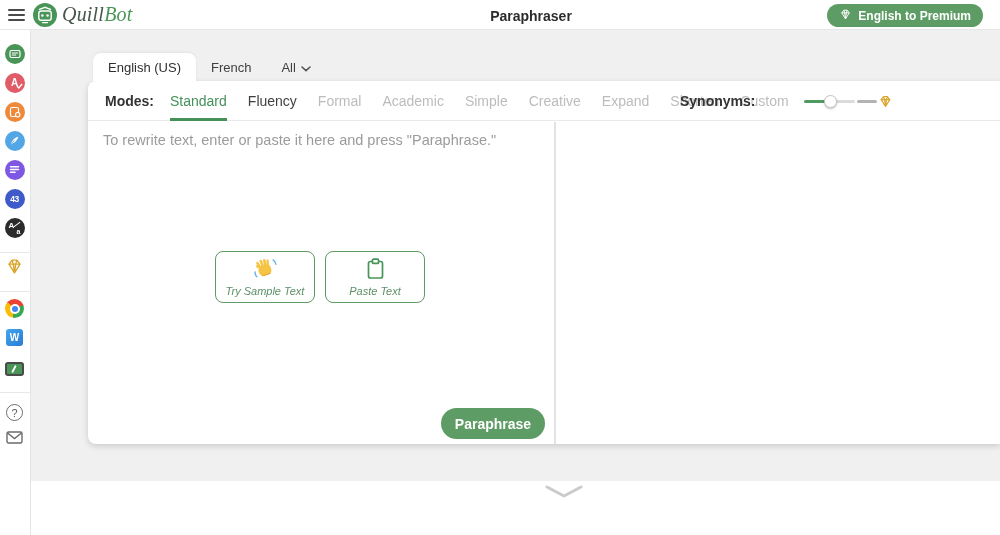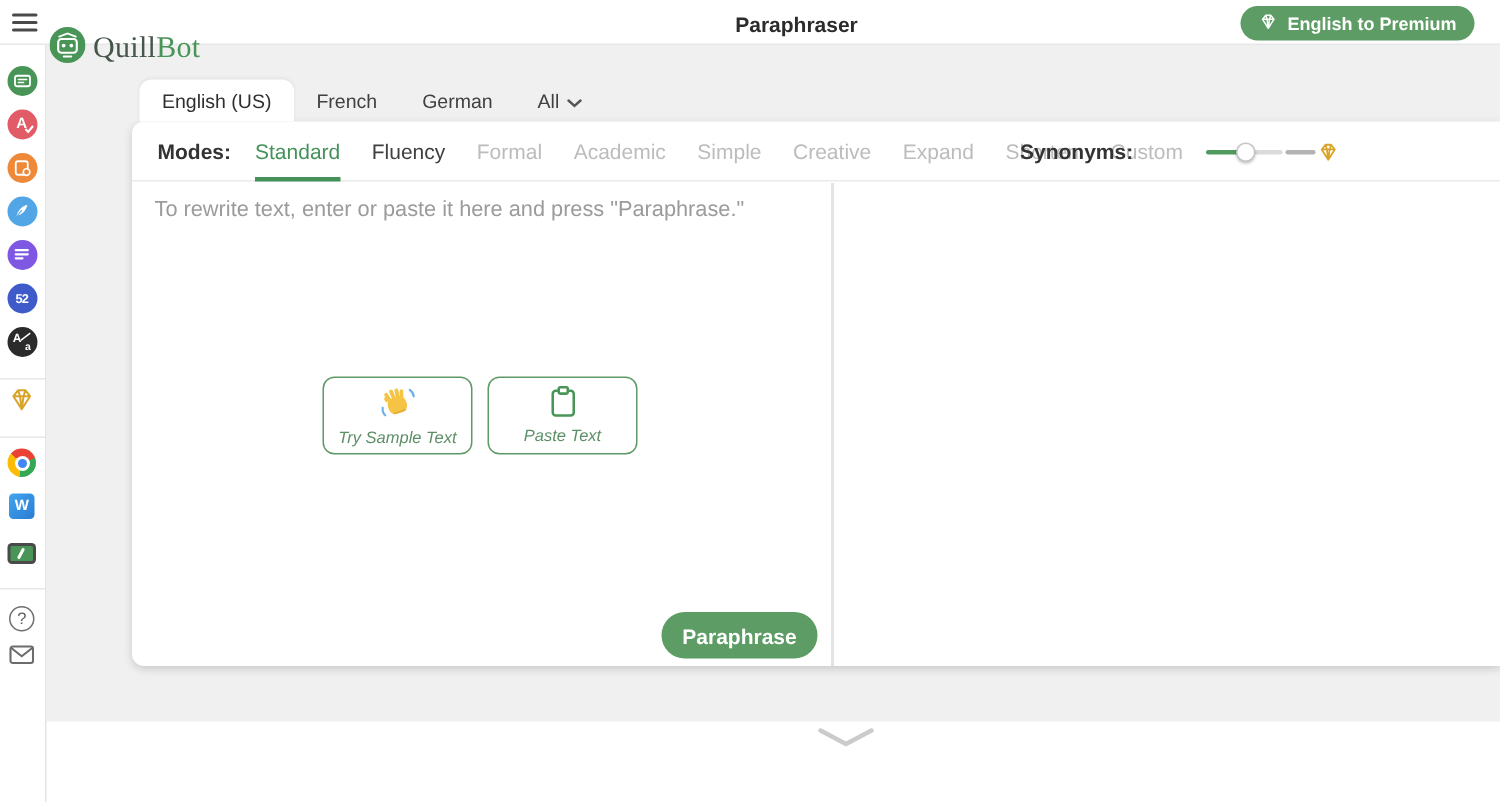--- a/index.html
+++ b/index.html
@@ -4,21 +4,21 @@
 <style>
   * { margin:0; padding:0; box-sizing:border-box; }
   html,body { background:#fff; }
   body { font-family:"Liberation Sans", sans-serif; }
   .screen { position:relative; width:1000px; height:535px; background:#fff; overflow:hidden; }
 
   
   .topbar { position:absolute; left:0; top:0; width:1000px; height:30px; background:#fff; border-bottom:1px solid #e7e7e7; z-index:30; }
   .hamburger { position:absolute; left:8px; top:9px; width:17px; height:12px; cursor:pointer; }
   .hamburger i { display:block; width:17px; height:2px; background:#4a4a4a; border-radius:1px; margin-bottom:3px; }
-  .logo { position:absolute; left:33px; top:18px; display:flex; align-items:center; gap:5px; cursor:pointer; }
+  .logo { position:absolute; left:33px; top:3px; display:flex; align-items:flex-start; gap:5px; cursor:pointer;font-style:italic; }
   .logo-text { font-family:"Liberation Serif", serif; font-size:20px; letter-spacing:0.2px; }
   .logo-text .q { color:#46564b; }
   .logo-text .b { color:#499557; }
   .page-title { position:absolute; left:466px; top:8px; width:130px; text-align:center; font-size:14px; font-weight:700; color:#2b2b2b; }
   .upgrade-btn { position:absolute; right:17px; top:4px; height:23px; display:flex; align-items:center; gap:6px; padding:0 12px; background:#5d9c64; border-radius:12px; color:#fff; font-size:12px; font-weight:700; cursor:pointer; border:none; }
 
   
   .sidebar { position:absolute; left:0; top:30px; width:31px; height:505px; background:#fff; border-right:1px solid #e4e4e4; z-index:20; }
   .side-icon { position:absolute; left:4px; width:21px; height:21px; display:flex; align-items:center; justify-content:center; cursor:pointer; }
   .circle { width:20px; height:20px; border-radius:50%; display:flex; align-items:center; justify-content:center; color:#fff; }
@@ -147,21 +147,21 @@
     </div>
     <div class="side-icon" style="top:129px;">
       <span class="circle" style="background:#7e57e2;">
         <svg width="11" height="11" viewBox="0 0 11 11">
             <path d="M1.5,2.8 h8 M1.5,5.5 h8 M1.5,8.2 h4.5" stroke="#fff" stroke-width="1.5" stroke-linecap="round"></path>
           </svg>
       </span>
     </div>
     <div class="side-icon" style="top:158px;">
       <span class="circle" style="background:#3f5bc9;">
-          <span class="badge99">52</span>
+          <span class="badge99">43</span>
         </span>
     </div>
     <div class="side-icon" style="top:187px;">
       <span class="circle" style="background:#2b2b2b;">
         <span style="position:relative;width:12px;height:12px;">
           <span style="position:absolute;left:0;top:-1px;font-size:8px;font-weight:700;">A</span>
           <span style="position:absolute;right:0;bottom:-1px;font-size:7px;font-weight:700;">a</span>
           <span style="position:absolute;left:4px;top:2px;width:8px;height:1px;background:#fff;transform:rotate(-38deg);"></span>
         </span>
       </span>
@@ -215,23 +215,20 @@
       </span>
     </div>
   </div>
 
   <div class="tabs">
     <div class="tab active">
         <span>English (US)</span>
       </div>
     <div class="tab">
         <span>French</span>
-      </div>
-    <div class="tab">
-        <span>German</span>
       </div>
     <div class="tab">
       <span>All</span>
       <span>
         <svg width="10" height="6" viewBox="0 0 10 6">
             <polyline points="1,1 5,4.6 9,1" fill="none" stroke="#555" stroke-width="1.6" stroke-linecap="round"></polyline>
           </svg>
       </span>
     </div>
   </div>

